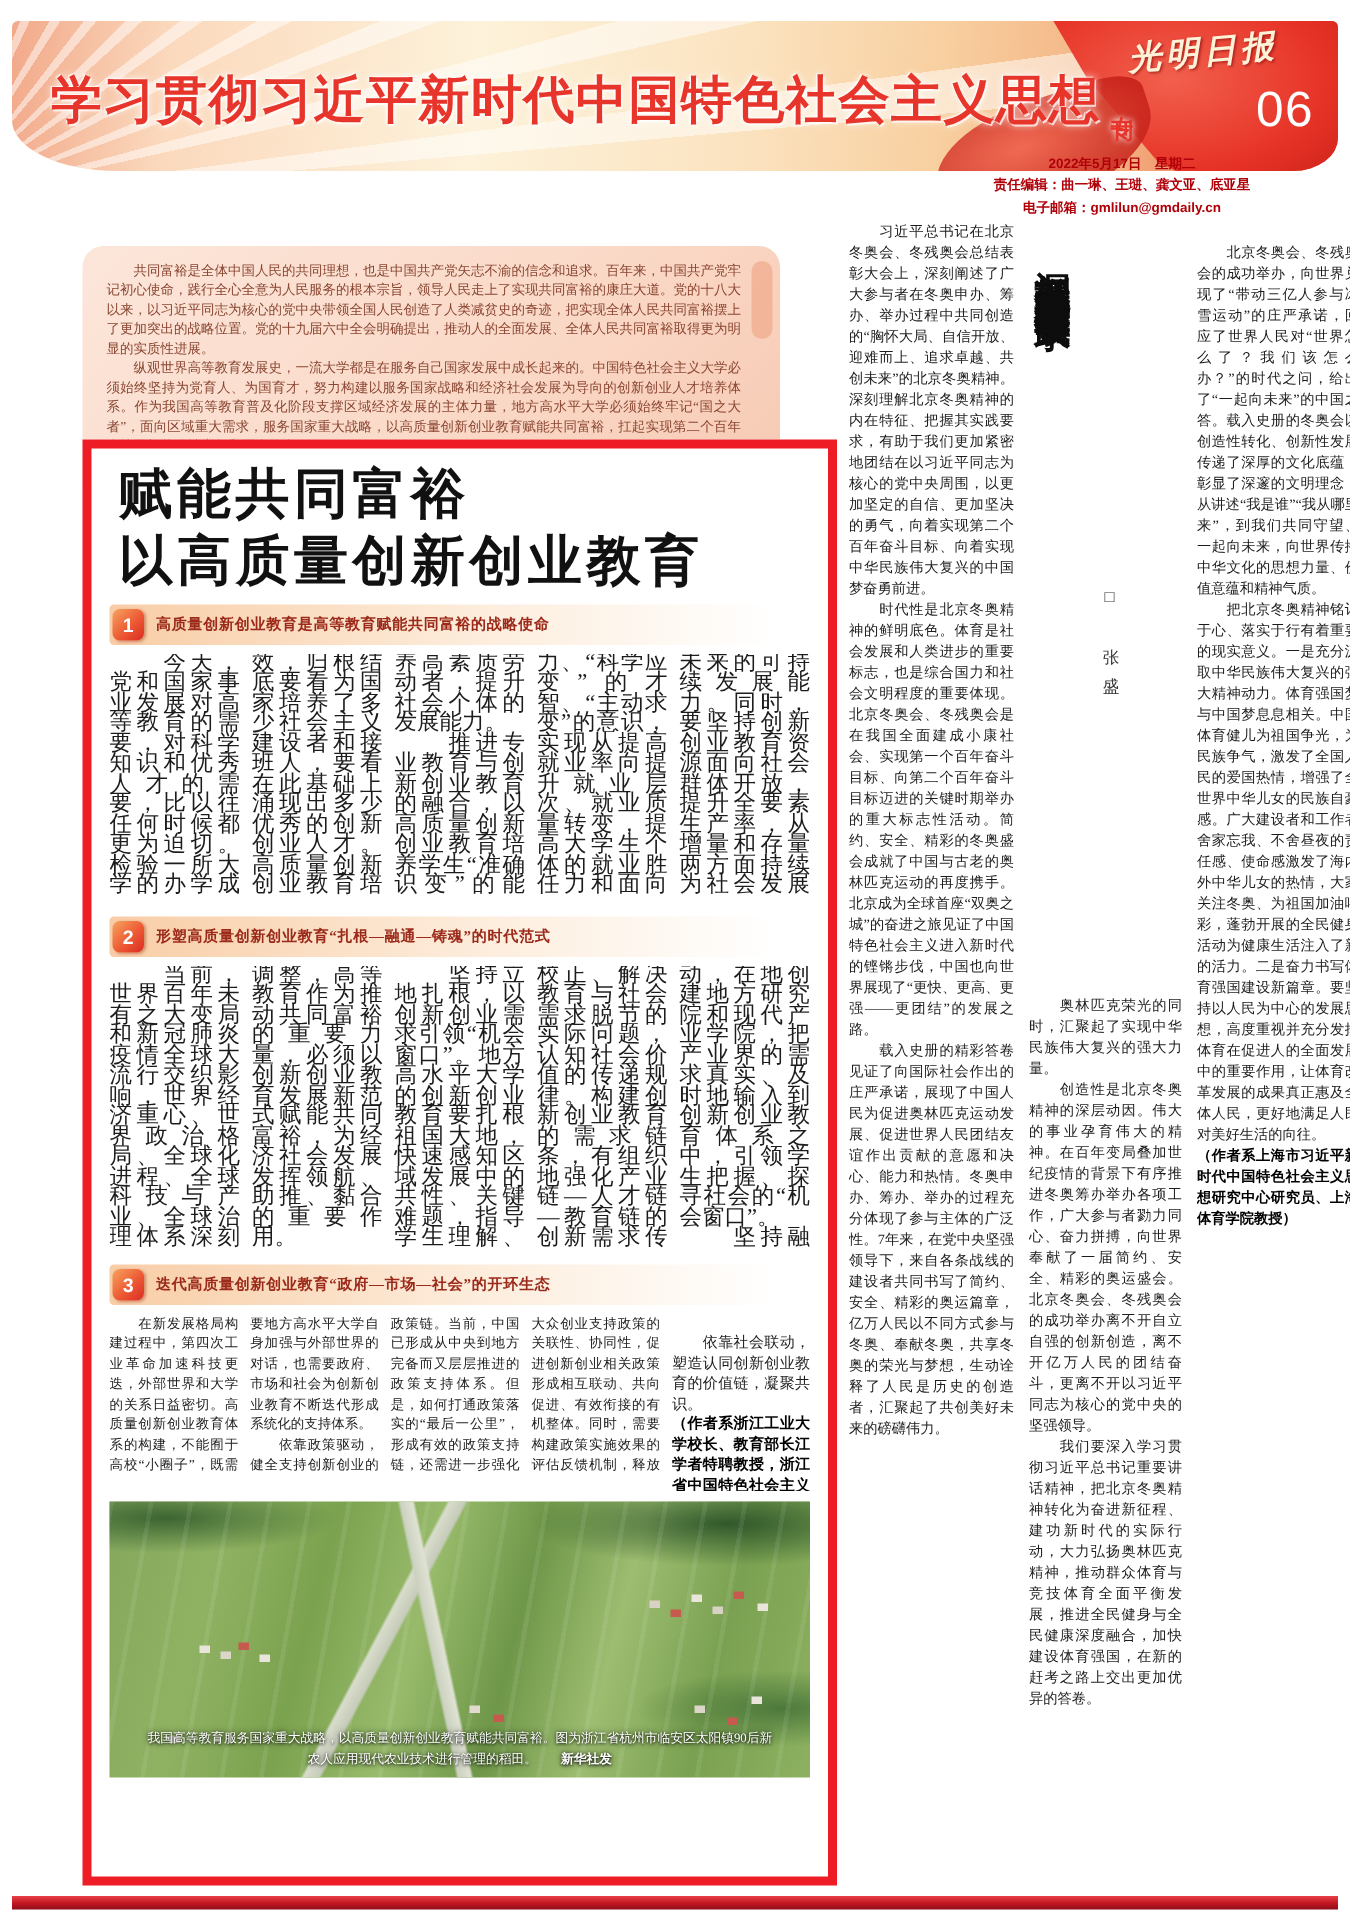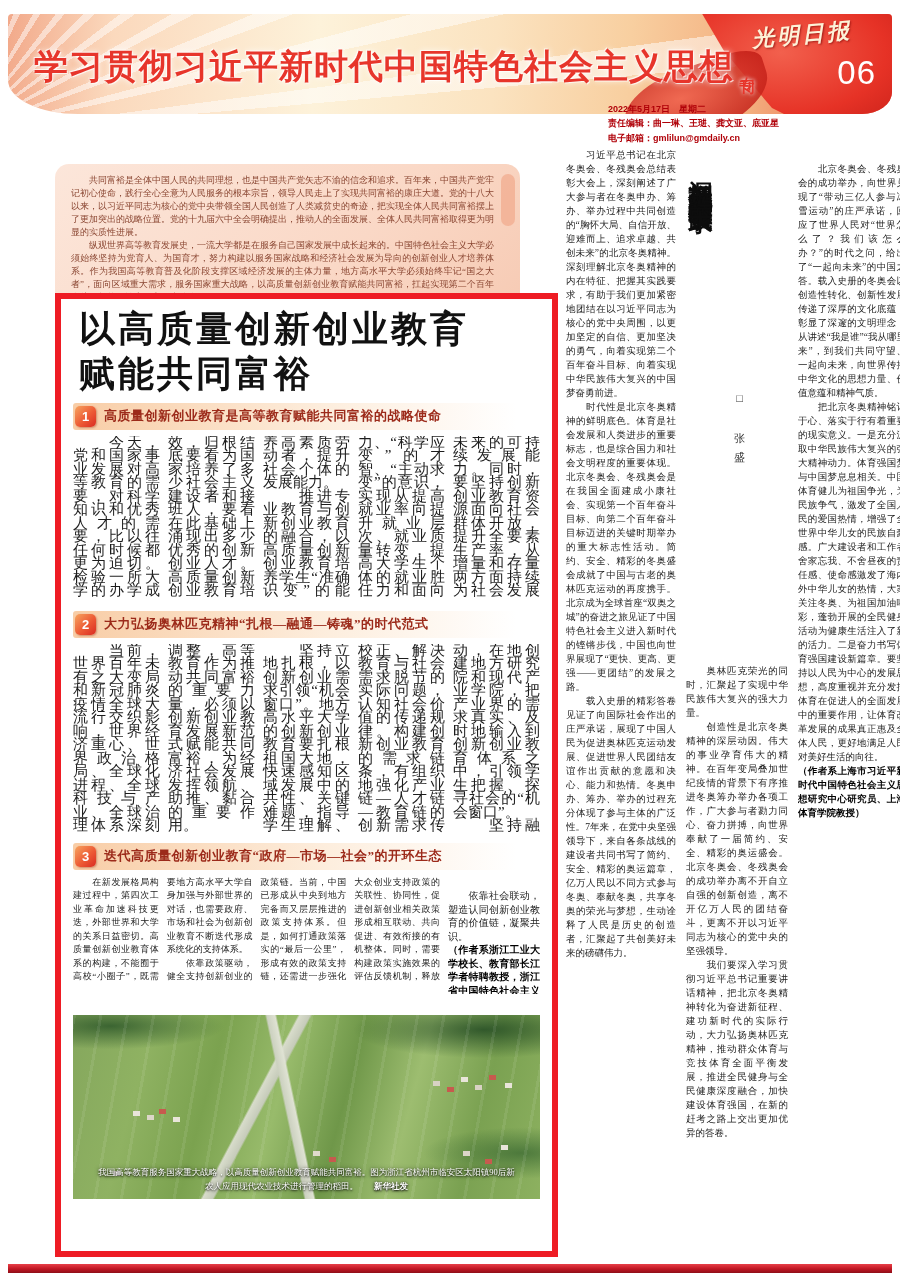--- a/index.html
+++ b/index.html
@@ -20,51 +20,51 @@
   .banner-title-row { position:absolute; left:26px; top:30px; z-index:3; display:flex; align-items:center; }
   .banner-title { font-family:"Liberation Sans", sans-serif; font-weight:900; font-size:34px; letter-spacing:1px; color:#e7352b;
     text-shadow:0 0 6px rgba(255,255,255,.95), 1px 1px 0 rgba(255,255,255,.7), -1px -1px 0 rgba(255,255,255,.7); white-space:nowrap; }
   .edition { writing-mode:vertical-rl; font-family:"Liberation Sans", sans-serif; font-weight:900; font-size:15px; color:#e7352b; line-height:1;
     margin-left:6px; letter-spacing:2px; text-shadow:0 0 4px rgba(255,255,255,.9); }
   .page-num { position:absolute; right:16px; top:40px; z-index:4; color:#fff; font-family:"Liberation Sans", sans-serif; font-weight:normal; font-size:33px; letter-spacing:1px; }
   .masthead { position:absolute; right:40px; top:6px; z-index:4; color:#fdf2d8; font-style:italic; font-weight:bold; font-size:22px;
     transform:rotate(-5deg); letter-spacing:3px; text-shadow:1px 1px 2px rgba(120,0,0,.6); }
 
   
-  .dateline { position:absolute; right:12px; top:102px; width:280px; text-align:left; color:#b00008;
+  .dateline { position:absolute; right:12px; top:102px; width:280px; text-align:center; color:#b00008;
     font-family:"Liberation Sans", sans-serif; font-size:9px; font-weight:bold; line-height:1.6; }
 
   
   .intro-box { position:absolute; left:55px; top:164px; width:465px; height:172px; border-radius:14px;
     background:linear-gradient(135deg,#fce6da 0%,#fad8c6 60%,#f6c9b2 100%); overflow:hidden; }
   .intro-tab { position:absolute; right:5px; top:10px; width:14px; height:52px; border-radius:7px; background:#f2b094; opacity:.85; }
   .intro-body { padding:10px 26px 8px 16px; color:#8a4632; font-size:9px; line-height:13px; text-align:justify; white-space:pre-line; }
 
   
   .main-article { position:absolute; left:55px; top:293px; width:503px; height:964px; border:6px solid #ee1c24; background:#fff; padding:8px 12px 10px; }
   .headline { font-weight:900; font-size:36px; line-height:1.26; letter-spacing:3px; color:#111; padding-left:6px; }
   .byline-left { margin:8px 0 6px 8px; font-size:12px; color:#444; }
   .sec-head { display:flex; align-items:center; gap:8px; height:27px; margin:5px 0 6px;
     background:linear-gradient(90deg,#f8cda6 0%, #fdeede 55%, rgba(255,255,255,0) 95%); border-radius:3px; }
   .sec-badge { width:21px; height:21px; margin-left:2px; border-radius:5px; flex:0 0 auto;
     background:linear-gradient(135deg,#f6a45f 0%, #ed5a35 55%, #da2c22 100%); color:#fff;
     font-family:"Liberation Sans", sans-serif; font-weight:bold; font-size:13px; display:flex; align-items:center; justify-content:center;
     box-shadow:1px 1px 2px rgba(150,40,10,.4); }
-  .sec-title { font-weight:bold; font-size:13px; color:#9c2a1a; letter-spacing:.5px; }
+  .sec-title { font-weight:bold; font-size:10px; color:#9c2a1a; letter-spacing:.5px; }
   .sec-body { font-size:15px; line-height:13.5px; text-align:justify; color:#1c1c1c; white-space:pre-line;
     column-gap:8px; overflow:hidden; }
   .sec-body.s1 { column-count:5; height:170px; }
   .sec-body.s2 { column-count:5; height:194px; }
   .s3-flex { display:flex; gap:8px; height:118px; overflow:hidden; }
   .s3-cols { flex:1; column-count:4; column-gap:8px; font-size:9px; line-height:13.5px; text-align:justify; color:#1c1c1c; white-space:pre-line; overflow:hidden; }
   .s3-last { width:92px; flex:0 0 auto; font-size:10px; line-height:13.5px; text-align:justify; color:#1c1c1c; white-space:pre-line; overflow:hidden; }
   .author-note { font-weight:bold; color:#000; }
 
   
-  .photo { position:relative; height:184px; margin-top:21px; overflow:hidden;
+  .photo { position:relative; height:184px; margin-top:7px; overflow:hidden;
     background:
       radial-gradient(ellipse 40% 22% at 88% 8%, rgba(22,62,28,.75), transparent 70%),
       radial-gradient(ellipse 35% 18% at 8% 6%, rgba(26,70,30,.7), transparent 70%),
       radial-gradient(ellipse 30% 20% at 96% 75%, rgba(30,80,35,.55), transparent 70%),
       linear-gradient(105deg,#85a75d 0%,#8fb262 16%,#7ba24f 30%,#98bb6b 44%,#6f9749 57%,#9dbd70 70%,#7aa151 84%,#8db160 100%); }
   .photo::before { content:""; position:absolute; inset:0;
     background:
       linear-gradient(78deg, transparent 45.6%, #ccd1c0 46%, #dfe2d3 47.6%, transparent 48%),
       linear-gradient(-62deg, transparent 57.6%, #c6cbba 58%, #d8dccb 59.8%, transparent 60.2%),
       repeating-linear-gradient(100deg, rgba(255,255,255,.08) 0 3px, transparent 3px 26px); }
@@ -114,36 +114,36 @@
   </div>
 
   <div class="intro-box">
     <div class="intro-tab"></div>
     <div class="intro-body">　　共同富裕是全体中国人民的共同理想，也是中国共产党矢志不渝的信念和追求。百年来，中国共产党牢记初心使命，践行全心全意为人民服务的根本宗旨，领导人民走上了实现共同富裕的康庄大道。党的十八大以来，以习近平同志为核心的党中央带领全国人民创造了人类减贫史的奇迹，把实现全体人民共同富裕摆上了更加突出的战略位置。党的十九届六中全会明确提出，推动人的全面发展、全体人民共同富裕取得更为明显的实质性进展。
 　　纵观世界高等教育发展史，一流大学都是在服务自己国家发展中成长起来的。中国特色社会主义大学必须始终坚持为党育人、为国育才，努力构建以服务国家战略和经济社会发展为导向的创新创业人才培养体系。作为我国高等教育普及化阶段支撑区域经济发展的主体力量，地方高水平大学必须始终牢记“国之大者”，面向区域重大需求，服务国家重大战略，以高质量创新创业教育赋能共同富裕，扛起实现第二个百年奋斗目标的政治责任和历史使命。</div>
   </div>
 
   <div class="main-article">
     <div class="headline">
+      <div>赋能共同富裕</div>
       <div>以高质量创新创业教育</div>
-      <div>赋能共同富裕</div>
     </div>
 
     <div class="sec-head">
       <span class="sec-badge">1</span>
       <span class="sec-title">高质量创新创业教育是高等教育赋能共同富裕的战略使命</span>
     </div>
     <div class="sec-body s1">　　今天，党和国家事业发展对高等教育的需要，对科学知识和优秀人才的需要，比以往任何时候都更为迫切。检验一所大学的办学成效，归根结底要看为国家培养了多少社会主义建设者和接班人，要看在此基础上涌现出多少优秀的创新创业人才。高质量创新创业教育培养高素质劳动者，提升社会个体的发展能力。
 　　推进专业教育与创新创业教育的融合，以高质量创新创业教育培养学生“准确识变”的能力、“科学应变”的才智、“主动求变”的意识，实现从提高就业率向提升就业层次、就业质量转变，提高大学生个体的就业胜任力和面向未来的可持续发展能力。同时，要坚持创新创业教育资源面向社会群体开放，提升全要素生产率，从增量和存量两方面持续为社会发展提供强劲动能。
 　　还要培养学生的创新精神，适应新一轮科技革命和数字经济的发展要求，优化学科专业布局，深化科教融汇、产教融合的创新创业教育，培养学生的创新创业能力，鼓励学生参与科研团队研发，催生新产业、新业态、新模式，在创新创业过程中凝聚共同富裕的强大动力。
 　　高质量创新创业教育培养未来企业家，释放创业红利，带动高质量就业，反哺社会、奉献社会，在创造财富中实现精神富足，朝着共同富裕目标稳步迈进。</div>
 
     <div class="sec-head">
       <span class="sec-badge">2</span>
-      <span class="sec-title">大力弘扬奥林匹克精神“扎根—融通—铸魂”的时代范式</span>
+      <span class="sec-title">形塑高质量创新创业教育“扎根—融通—铸魂”的时代范式</span>
     </div>
     <div class="sec-body s2">　　当前，世界百年未有之大变局和新冠肺炎疫情全球大流行交织影响，世界经济重心、世界政治格局、全球化进程、全球科技与产业、全球治理体系深刻调整，高等教育作为推动共同富裕的重要力量，必须以创新创业教育发展新范式赋能共同富裕，为经济社会发展发挥领航、助推、黏合的重要作用。
 　　坚持立地扎根，以创新创业需求引领“机会窗口”。地方高水平大学的创新创业教育要扎根祖国大地，快速感知区域发展中的共性、关键难题，指导学生理解、校正、解决教育与社会需求脱节的实际问题，认知社会价值的传递规律。构建创新创业教育的需求链条，有组织地强化产业链—人才链—教育链的创新需求传动，在地创建地方研究院和现代产业学院，把产业界的需求真实、及时地输入到创新创业教育体系之中，引领学生把握、探寻社会的“机会窗口”。
 　　坚持融合贯通，以创新创业能力启航“知识窗口”。地方高水平大学的创新创业教育要跨越知识走向能力，深化对中华优秀传统文化的理解，坚定文化自信，推动中西文化融通，以“全人”特质、培养“才”之开阔的学科视角，引领学生在文化熏陶、国际交流、全球志愿服务和社会实践中涵养创新创业的能力与品格。
 　　坚持铸魂育人，以创新创业教育铸就“心灵窗口”。地方高水平大学的创新创业教育要塑造人格、启润心智，把创新创业教育与思想政治教育紧密结合，引导学生把个人理想融入国家和民族的事业，在服务共同富裕中书写人生华章，由此形成扎根中国大地、融通中外经验、铸魂时代新人的高质量创新创业教育时代范式。</div>
 
     <div class="sec-head">
       <span class="sec-badge">3</span>
       <span class="sec-title">迭代高质量创新创业教育“政府—市场—社会”的开环生态</span>
     </div>

